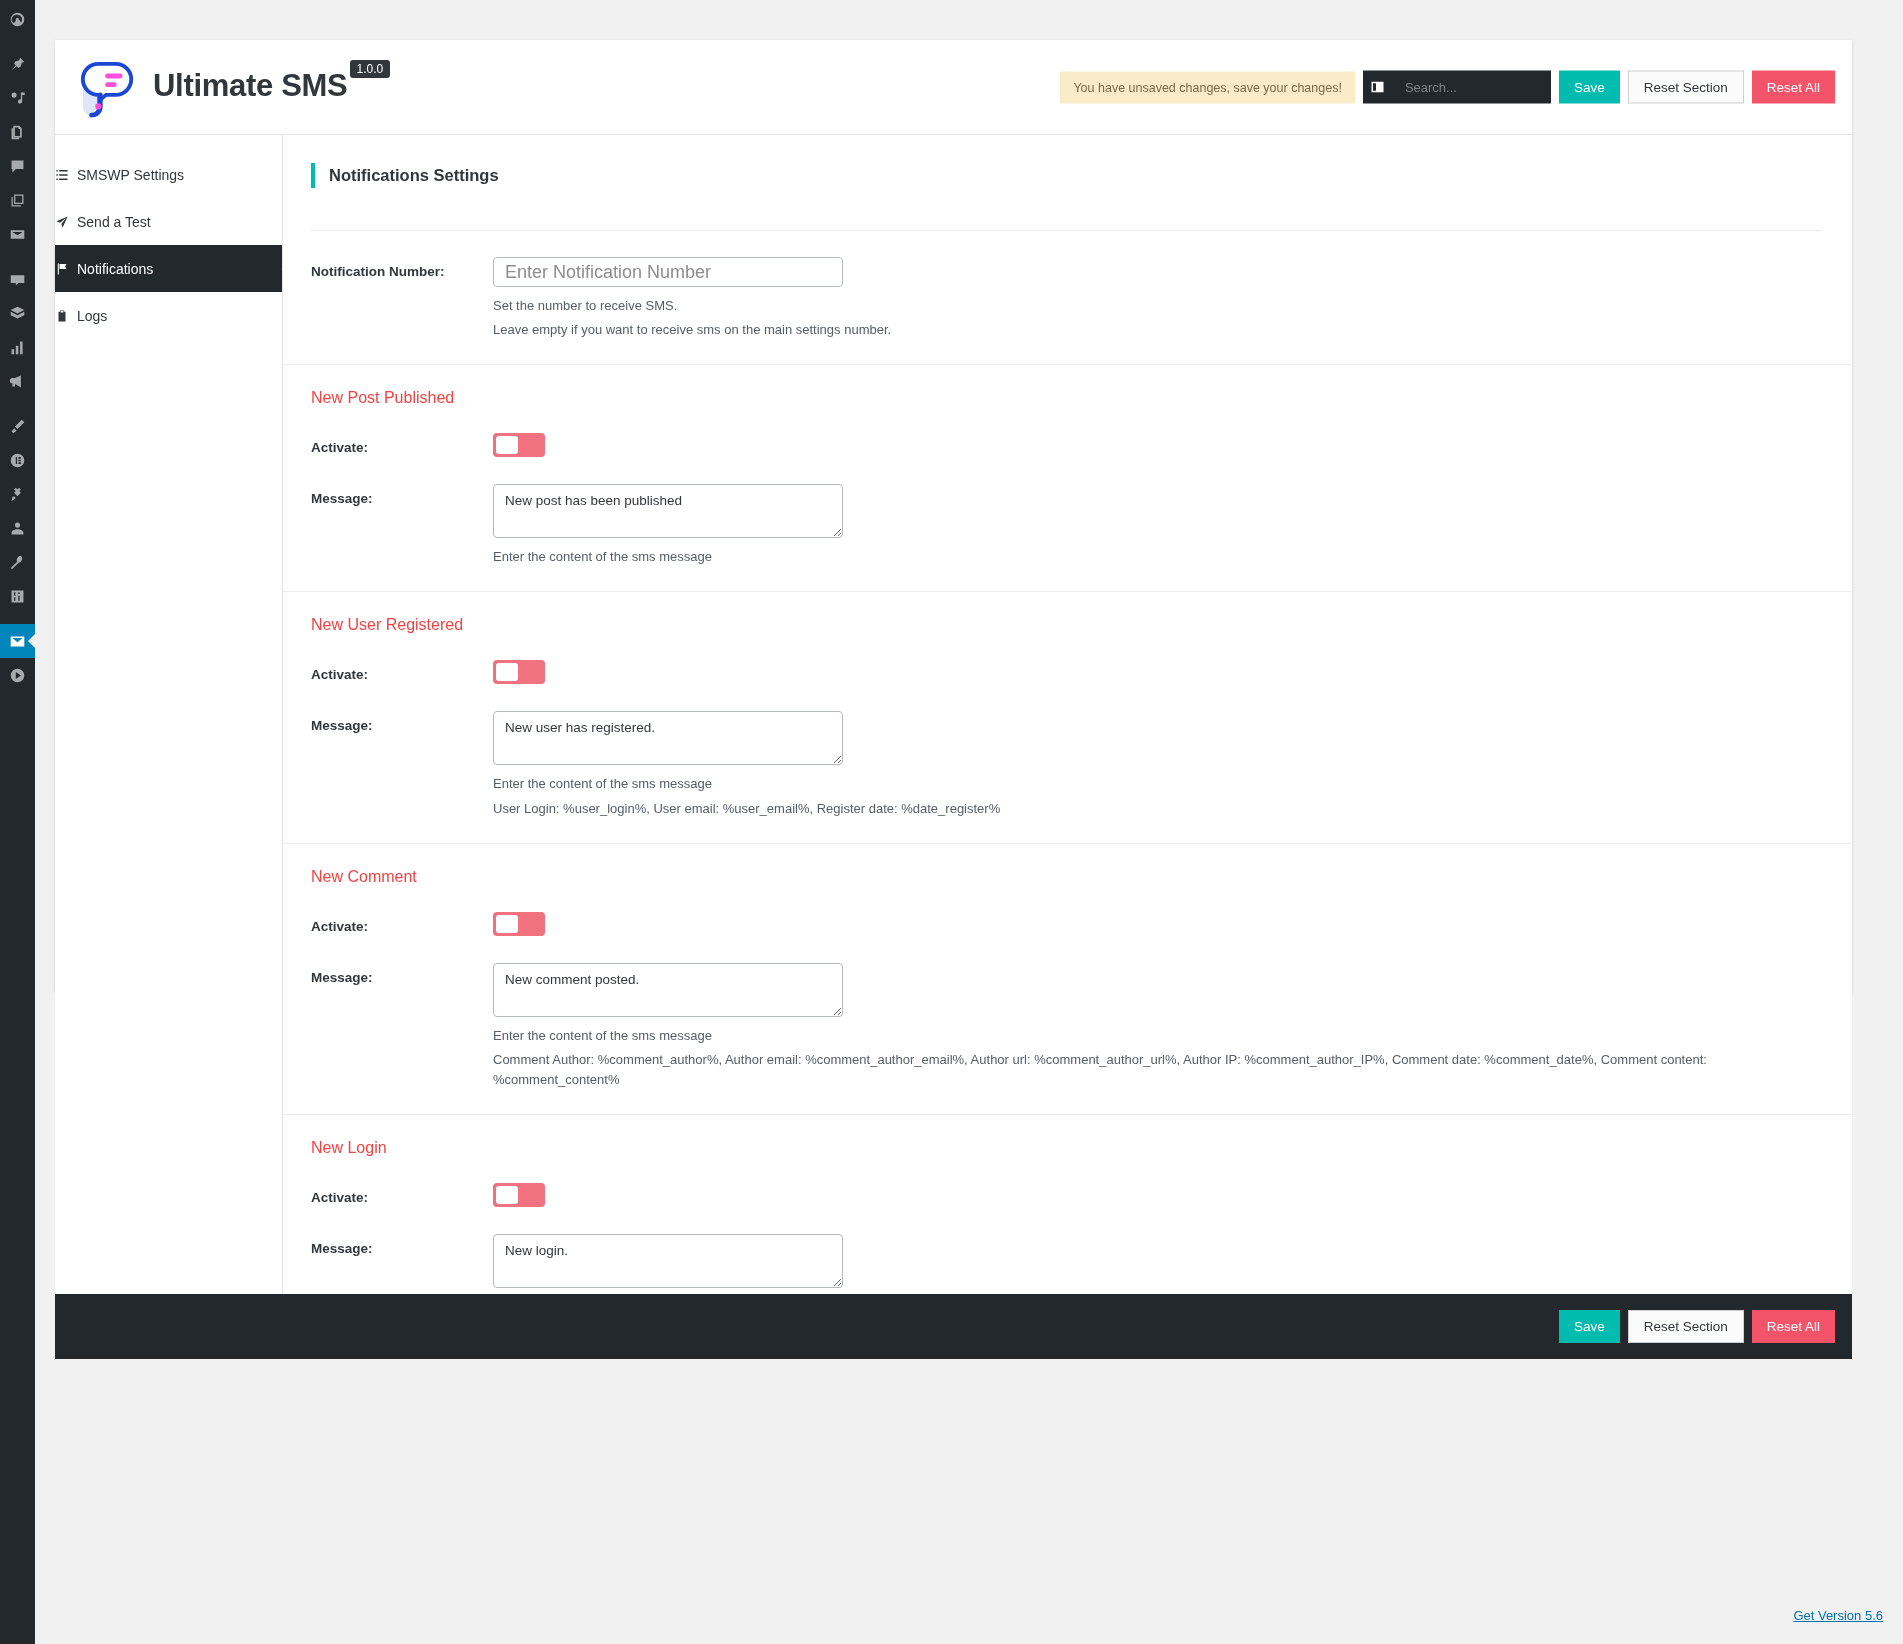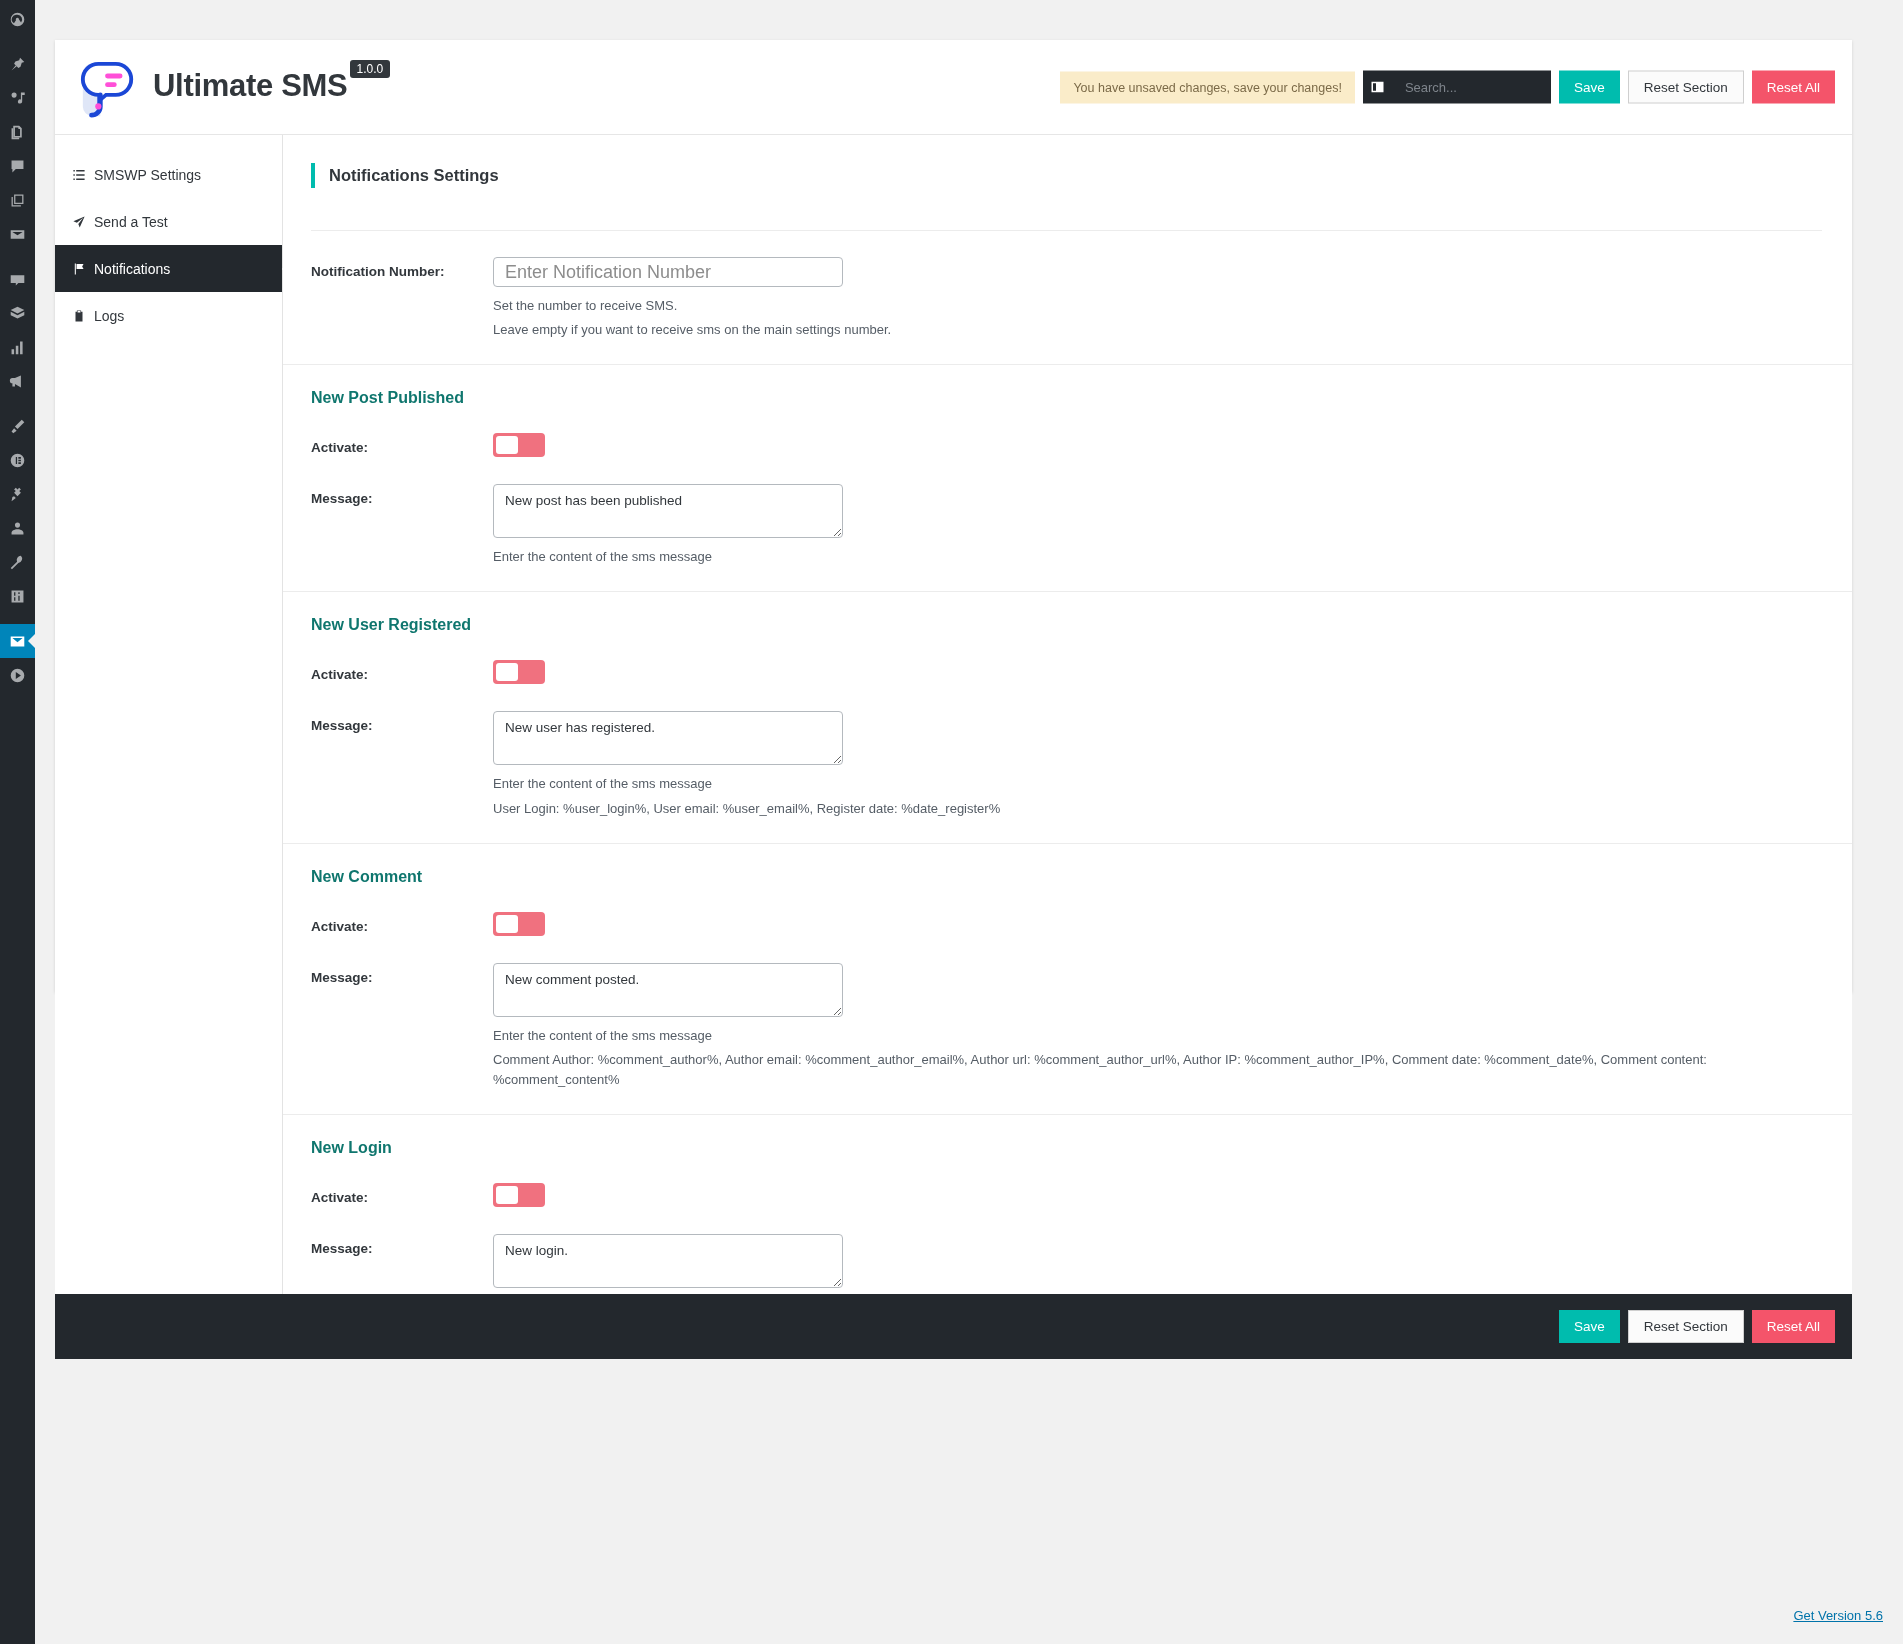--- a/index.html
+++ b/index.html
@@ -97,21 +97,21 @@
   
   #panel-body { display: flex; height: 1159px; }
 
   #nav {
     width: 228px; background: #ffffff;
     border-right: 1px solid #e3e3e3;
     flex-shrink: 0; padding-top: 16px;
   }
   .nav-item {
     display: flex; align-items: center;
-    height: 47px; padding-left: 17px;
+    height: 47px; 
     font-size: 14px; color: #32373c; cursor: pointer;
     position: relative;
   }
   .nav-item .nav-ico {
     width: 22px; display: flex; align-items: center;
   }
   .nav-item .nav-ico svg { width: 14px; height: 14px; fill: #32373c; }
   .nav-item.active { background: #23282d; color: #ffffff; }
   .nav-item.active .nav-ico svg { fill: #ffffff; }
   .nav-item.active::after {
@@ -164,21 +164,21 @@
   }
 
   .helper {
     font-size: 13px; color: #555d66;
     margin-top: 9px; line-height: 1.55;
     max-width: 1290px;
   }
   .helper.tight { margin-top: 4px; }
 
   .section-heading {
-    font-size: 16px; font-weight: bold; color: #0f766e;
+    font-size: 16px; font-weight: normal; color: #ef4444;
     padding: 24px 22px 0 28px;
   }
 
   
   .toggle {
     display: inline-flex; align-items: center;
     background: #f0717f; border-radius: 4px;
     height: 24px; width: 52px; padding: 3px;
     cursor: pointer; position: relative; gap: 45px;
   }

